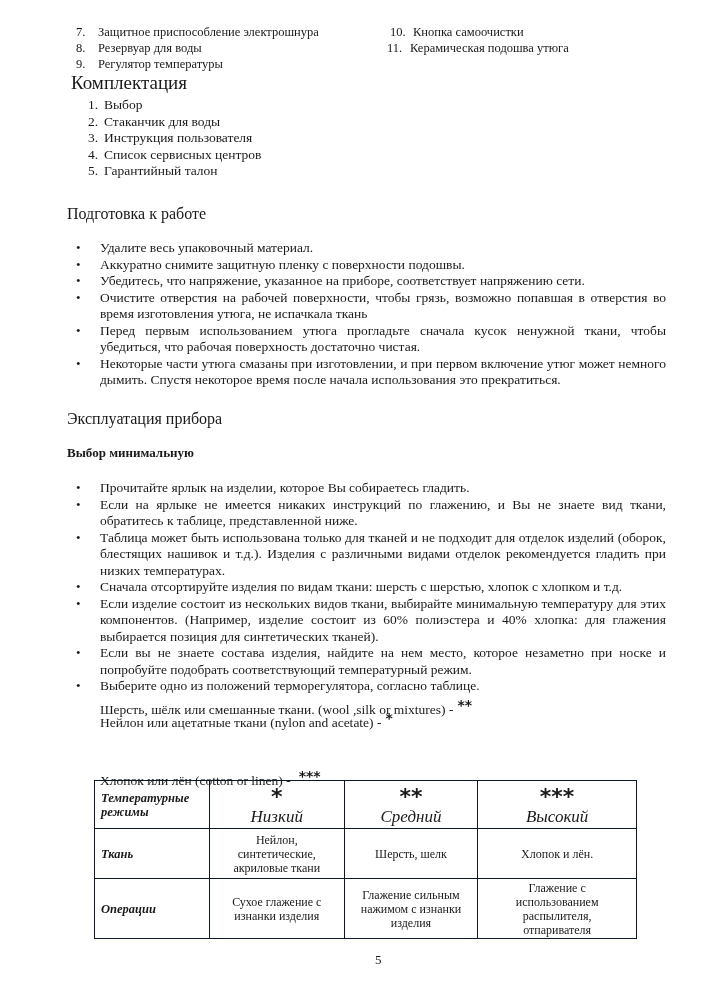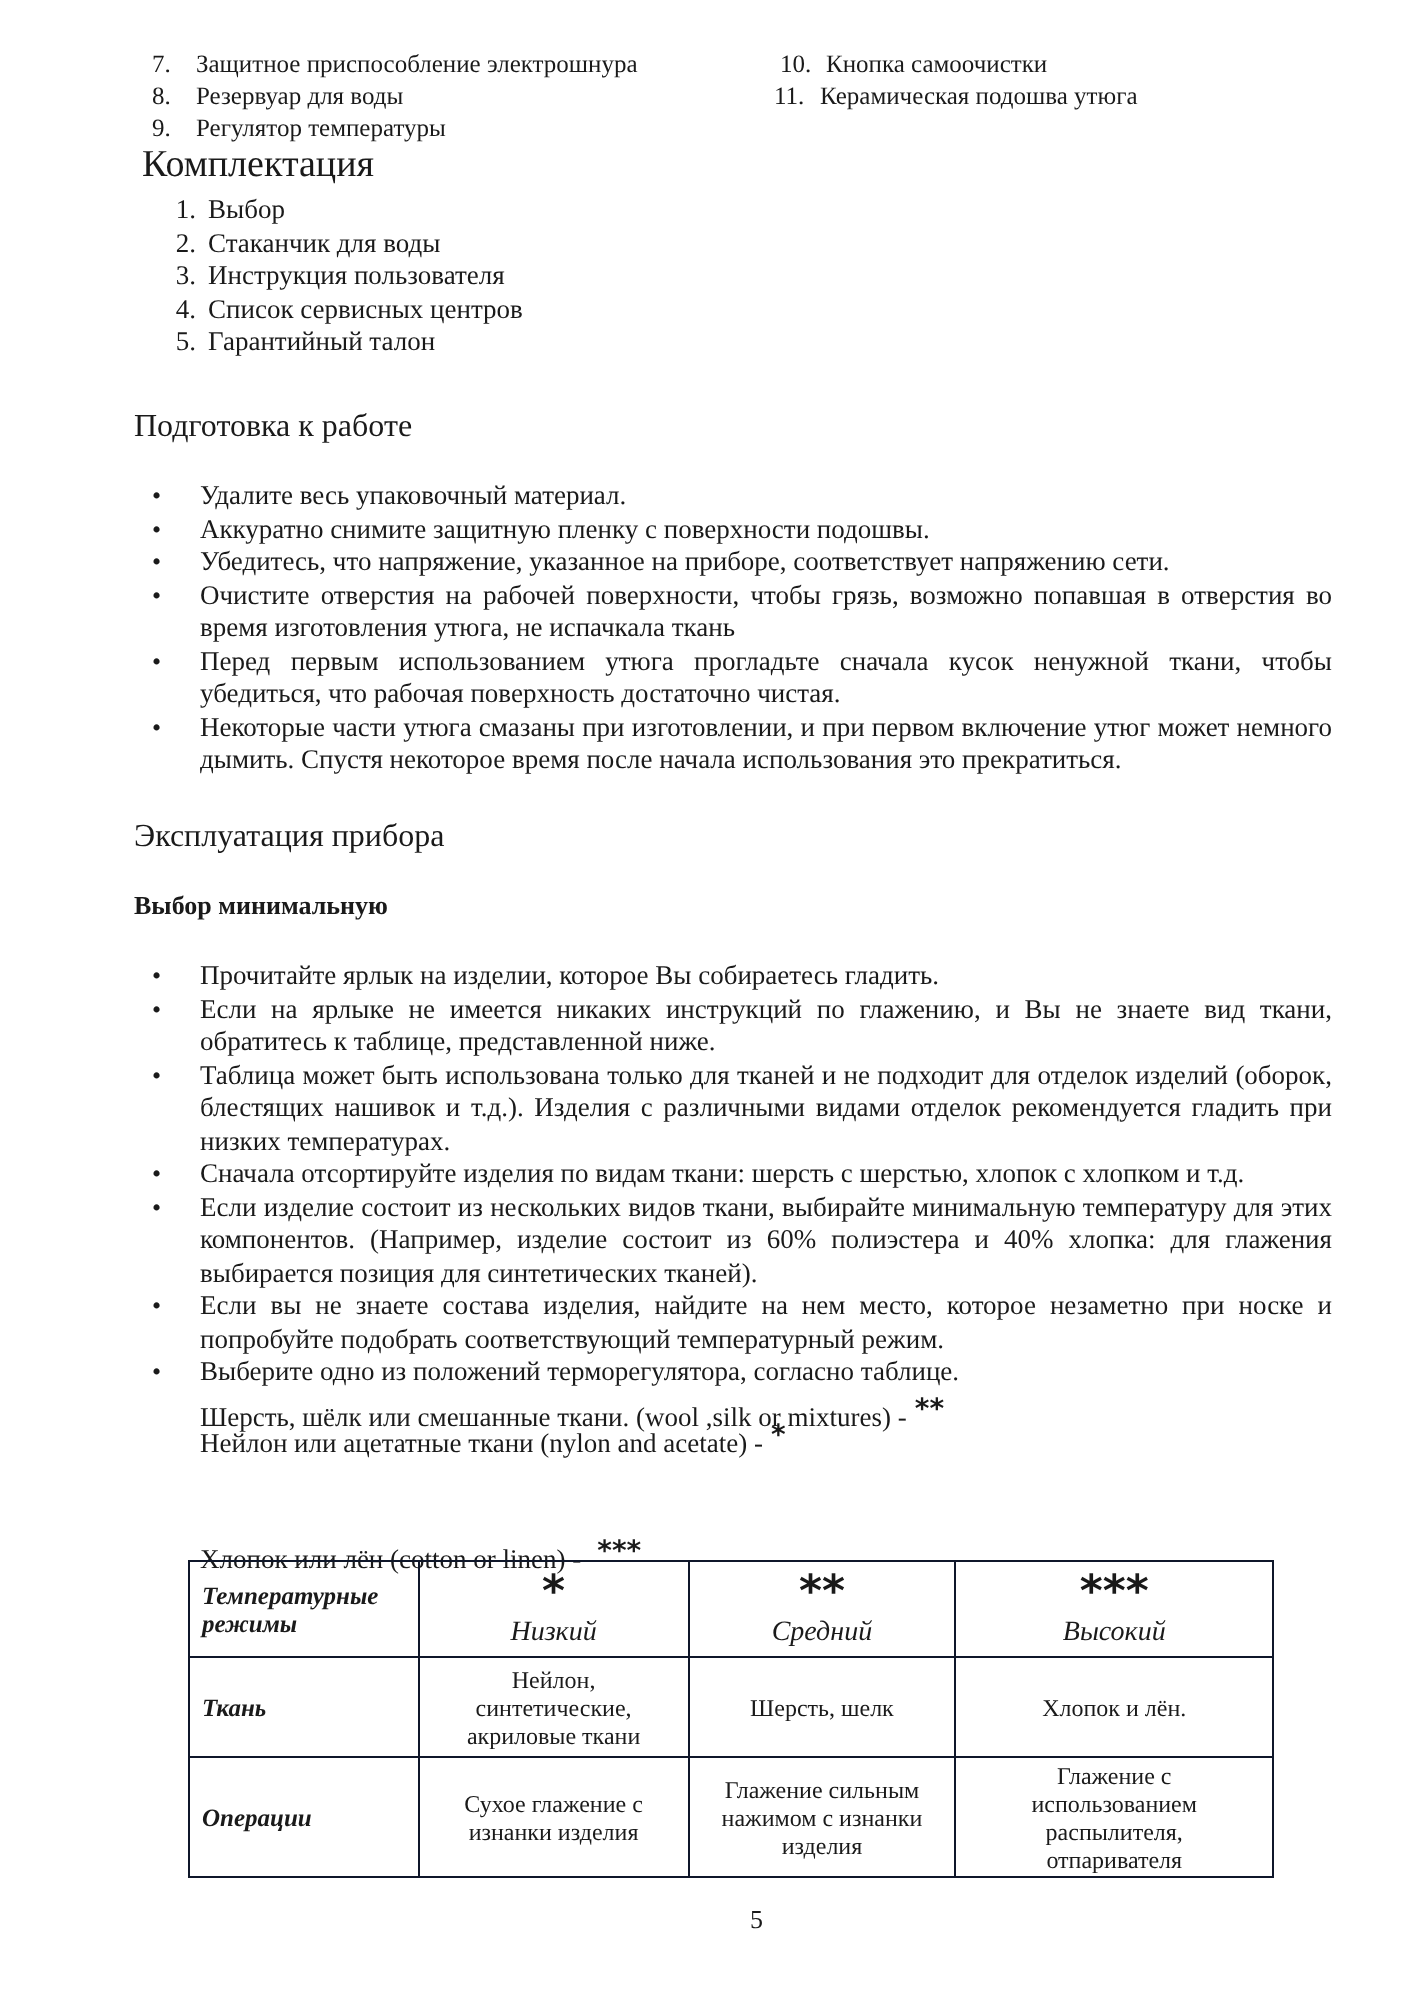--- a/index.html
+++ b/index.html
@@ -20,21 +20,21 @@
   .bullets li { position: relative; padding-left: 24px; font-size: 13.5px; line-height: 16.5px; text-align: justify; }
   .bullets li::before { content: "\2022"; position: absolute; left: 0; top: 0; font-size: 13px; }
   .legend-line { font-size: 13.5px; white-space: nowrap; }
   .legend-line .stars { font-family: "DejaVu Sans", sans-serif; font-weight: bold; font-size: 14px; vertical-align: 4px; margin-left: 4px; }
   table.temps {
     position: absolute; left: 94px; top: 780px; width: 543px; border-collapse: collapse;
   }
   table.temps td { border: 1px solid #0f172a; text-align: center; vertical-align: middle; font-size: 12px; line-height: 14px; padding: 0 2px; }
   table.temps td.rowhead { text-align: left; font-weight: bold; font-style: italic; font-size: 12.5px; padding-left: 6px; }
   table.temps .star { font-family: "DejaVu Sans", sans-serif; font-weight: bold; font-size: 22px; line-height: 22px; display: block; }
-  table.temps .lvl { font-style: italic; font-size: 14px; display: block; margin-top: 2px; }
+  table.temps .lvl { font-style: italic; font-size: 17px; display: block; margin-top: 2px; }
   .page-num { font-size: 13px; }
 </style>
 </head>
 <body>
 
 <div class="abs parts-item" style="left:76px; top:24px;">
   <span class="num">7.</span><span>Защитное приспособление электрошнура</span>
 </div>
 <div class="abs parts-item" style="left:76px; top:40px;">
   <span class="num">8.</span><span>Резервуар для воды</span>

